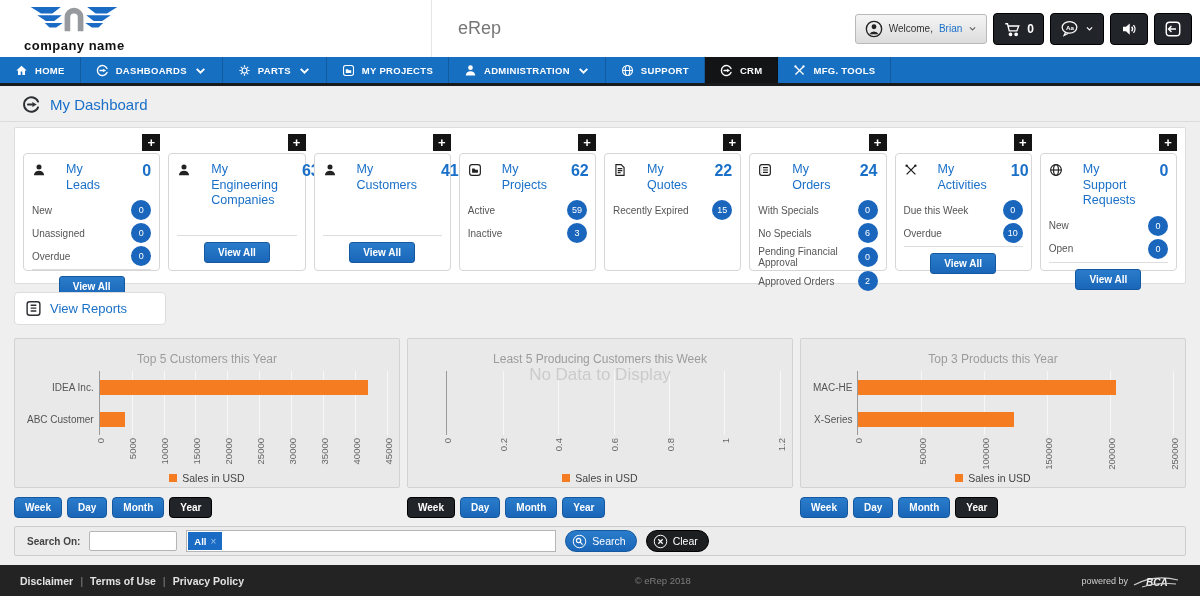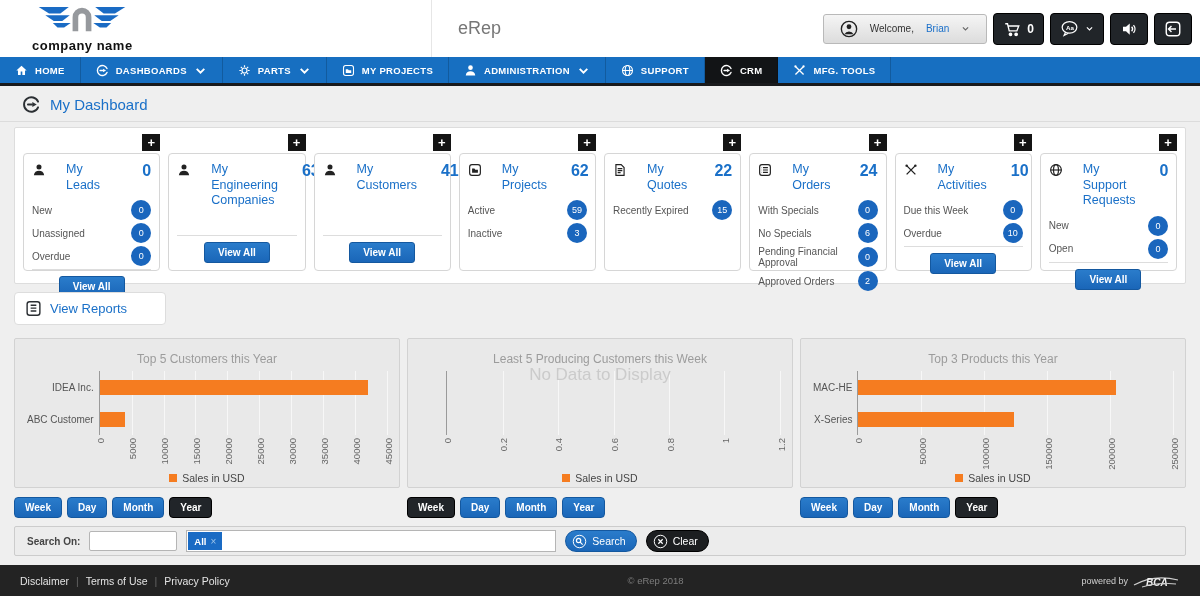--- a/index.html
+++ b/index.html
@@ -8,26 +8,26 @@
     font-family: "Liberation Sans", sans-serif;
     background:#efefef; color:#333; overflow:hidden;
     display:flex; flex-direction:column;
   }
   .ic { display:inline-flex; align-items:center; justify-content:center; }
   .ic svg { display:block; }
 
   
   .header { height:57px; background:#fff; display:flex; align-items:center; flex:0 0 auto; }
   .header-left { width:432px; height:100%; border-right:1px solid #e6e6e6; display:flex; align-items:center; padding-left:24px; }
-  .logo { display:flex; flex-direction:column; align-items:center; cursor:pointer;margin-left:8px; }
+  .logo { display:flex; flex-direction:column; align-items:center; cursor:pointer; }
   .logo-text { font-size:13px; font-weight:bold; letter-spacing:.5px; color:#111; margin-top:1px; }
   .app-name { font-size:18px; color:#777; margin-left:26px; }
   .header-right { margin-left:auto; display:flex; align-items:center; gap:6px; padding-right:8px; }
   .welcome-btn { height:30px; background:linear-gradient(#f5f5f5,#dcdcdc); border:1px solid #b9b9b9; border-radius:3px;
-    display:flex; align-items:center; gap:12px; padding:0 16px; font-size:10px; color:#333; cursor:pointer; }
+    display:flex; align-items:center; gap:6px; padding:0 9px; font-size:10px; color:#333; cursor:pointer; }
   .welcome-user { color:#1a6fc9; }
   .dark-btn { height:32px; min-width:32px; background:#212529; border:1px solid #000; border-radius:4px; color:#fff;
     display:flex; align-items:center; justify-content:center; gap:6px; padding:0 9px; font-size:12px; font-weight:bold; cursor:pointer; }
 
   
   .navbar { height:29px; background:#176fc1; border-bottom:3px solid #191a1c; display:flex; align-items:stretch; flex:0 0 auto; }
   .nav-item { display:flex; align-items:center; gap:7px; padding:0 15px; color:#fff; font-size:9.5px; font-weight:bold;
     letter-spacing:.3px; border-right:1px solid rgba(0,0,0,.18); cursor:pointer; white-space:nowrap; }
   .nav-item.active { background:#121416; }
   .nav-item .ic svg { width:13px; height:13px; }
@@ -103,21 +103,21 @@
     gap:4px; padding:0 6px; cursor:pointer; }
   .tag-x { color:#9cc4ea; font-weight:normal; font-size:10px; }
   .pill-btn { height:22px; border-radius:12px; display:flex; align-items:center; gap:5px; padding:0 10px 0 6px;
     font-size:10.5px; color:#fff; cursor:pointer; border:1px solid transparent; }
   .pill-search { background:linear-gradient(#2a7ccb,#1a66b8); border-color:#14589f; }
   .pill-clear { background:#1c1e20; border-color:#000; }
 
   
   .footer { margin-top:auto; height:31px; background:#232323; display:flex; align-items:center; padding:0 20px;
     color:#ddd; font-size:10.5px; flex:0 0 auto; }
-  .footer-left { display:flex; align-items:flex-start; }
+  .footer-left { display:flex; align-items:flex-start;font-weight:bold; }
   .footer-link { color:#e3e3e3; cursor:pointer; }
   .footer-sep { color:#666; margin:0 7px; }
   .footer-center { flex:1 1 auto; text-align:center; color:#7d7d7d; font-size:9.5px; }
   .footer-right { display:flex; align-items:center; gap:4px; color:#cfcfcf; font-size:9px; }
 </style>
 </head>
 <body>
 
 <div class="header">
   <div class="header-left">

